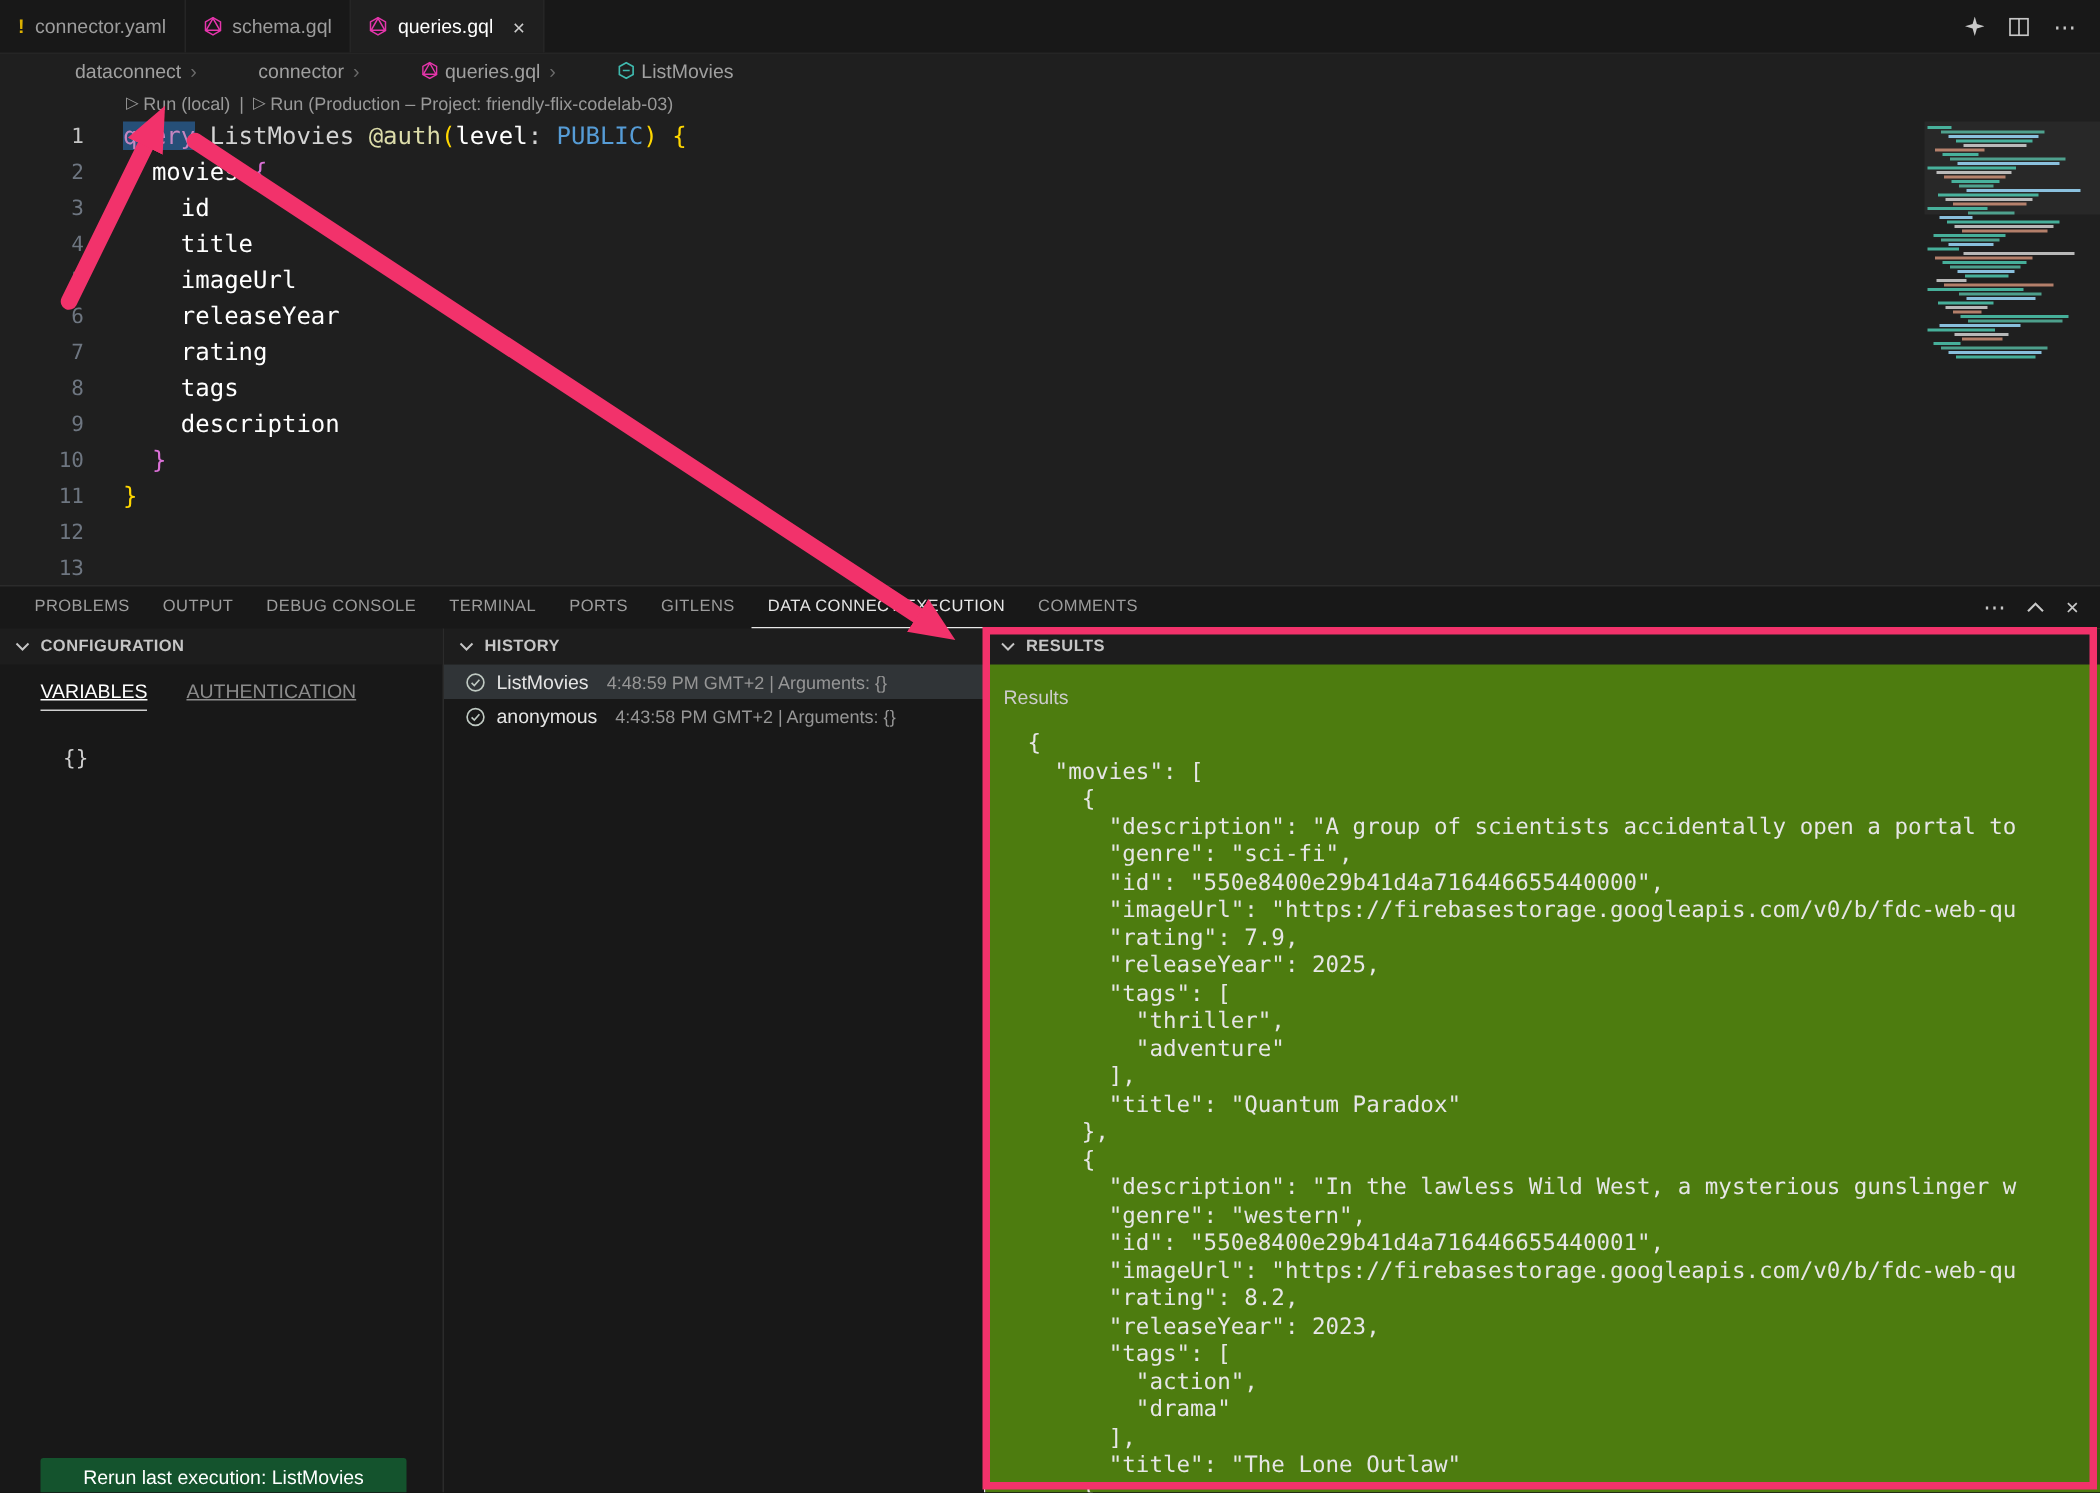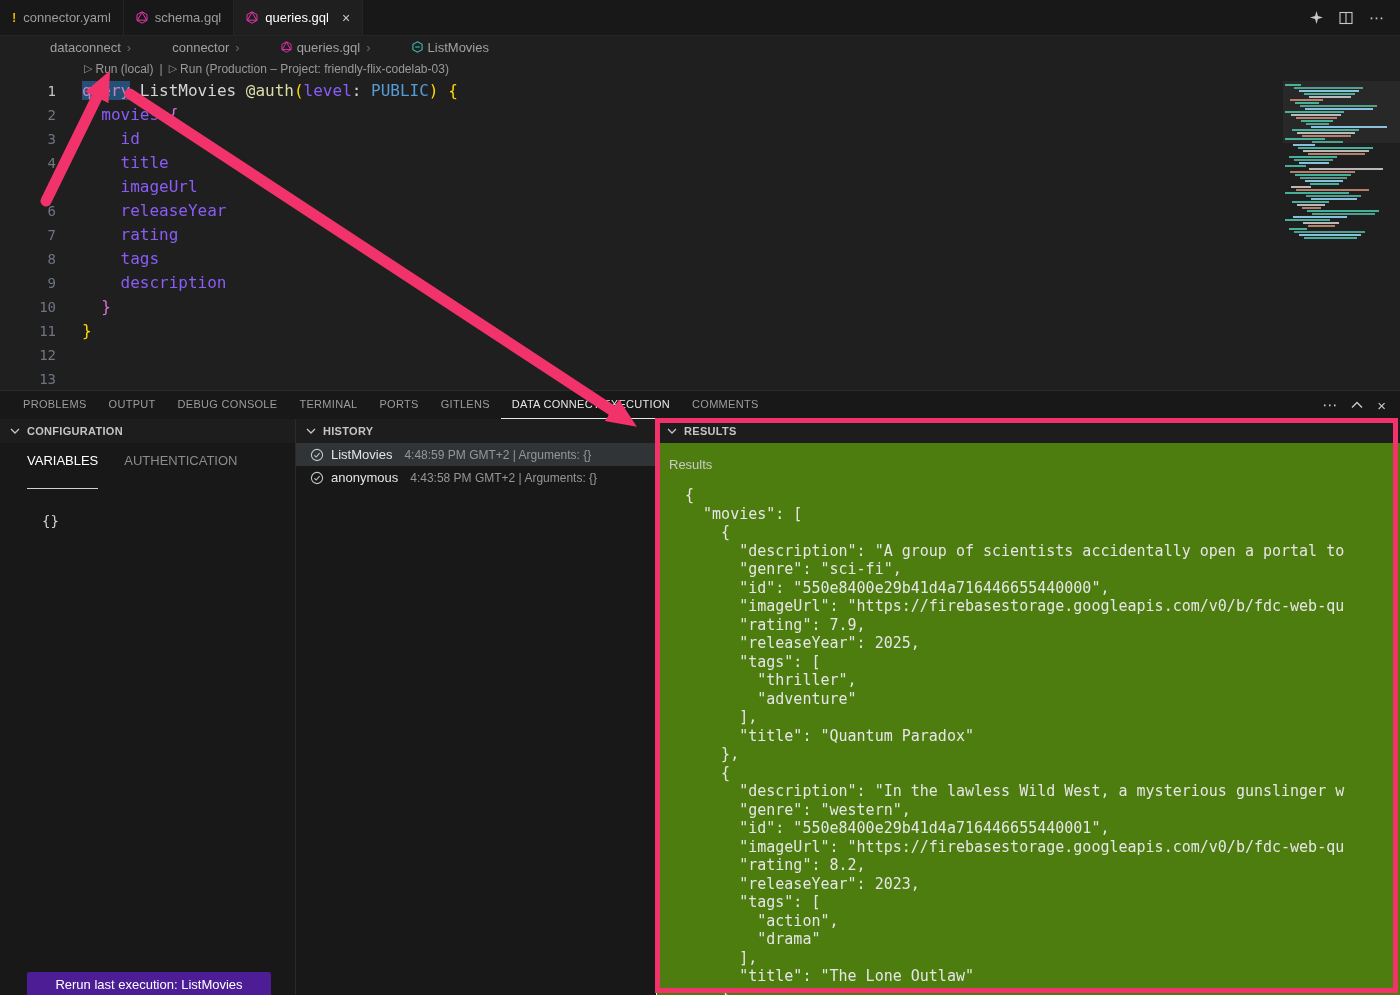--- a/index.html
+++ b/index.html
@@ -30,45 +30,45 @@
   .codelens .lens-link{display:flex;align-items:center;gap:3px;cursor:pointer;}
   .play{font-size:11px;}
 
   
   .editor-body{position:relative;display:flex;height:312px;font-family:"DejaVu Sans Mono",monospace;}
   .gutter{width:56px;flex:none;}
   .ln-num{height:24px;line-height:24px;text-align:right;font-size:14px;color:#6e7681;}
   .ln-num.cur{color:#c6c6c6;}
   .code-area{flex:1;overflow:hidden;}
   .code-line{height:24px;line-height:24px;padding-left:26px;white-space:pre;font-size:16px;}
-  .tk-kw{color:#C586C0}.tk-nm{color:#D4D4D4}.tk-dc{color:#DCDCAA}.tk-at{color:#8b5cf6}
+  .tk-kw{color:#C586C0}.tk-nm{color:#D4D4D4}.tk-dc{color:#DCDCAA}.tk-at{color:#ffffff}
   .tk-ct{color:#569CD6}.tk-b1{color:#FFD700}.tk-b2{color:#DA70D6}.tk-pl{color:#D4D4D4}
   .tk-selbg{background:#264F78;}
 
   .minimap{position:absolute;top:2px;right:0;width:117px;height:240px;}
   .minimap-viewport{position:absolute;top:0;left:0;right:0;height:62px;background:rgba(255,255,255,.045);}
 
   
   .panel{position:absolute;left:0;right:0;top:390px;bottom:0;background:#181818;border-top:1px solid #2b2b2b;}
   .panel-tabbar{height:28px;display:flex;align-items:center;padding-left:12px;gap:28px;}
   .panel-tab{padding:0 11px;height:27px;line-height:27px;font-size:11px;letter-spacing:.3px;
              color:#9d9d9d;cursor:pointer;white-space:nowrap;}
   .panel-tab.active{color:#e7e7e7;border-bottom:1px solid #e7e7e7;}
   .panel-actions{margin-left:auto;display:flex;align-items:center;gap:14px;padding-right:14px;color:#c8c8c8;}
   .panel-body{display:flex;height:577px;}
 
   .section-header{height:24px;display:flex;align-items:center;gap:7px;padding-left:10px;
                   font-size:11px;font-weight:bold;letter-spacing:.3px;color:#c5c5c5;background:#1d1d1d;}
 
   .col-config{width:295px;flex:none;border-right:1px solid #2b2b2b;position:relative;}
   .cfg-tabs{display:flex;gap:26px;padding-left:27px;margin-top:10px;}
-  .cfg-tab{font-size:13px;color:#8b8b8b;padding-bottom:20px;cursor:pointer;}
+  .cfg-tab{font-size:13px;color:#8b8b8b;padding-bottom:5px;cursor:pointer;text-decoration:underline;}
   .cfg-tab.active{color:#ffffff;border-bottom:1px solid #d0d0d0;}
   .vars-value{margin:24px 0 0 42px;font-family:"DejaVu Sans Mono",monospace;font-size:14px;color:#cfcfcf;}
-  .rerun-btn{position:absolute;left:27px;right:24px;bottom:0;height:24px;background:#4c1d95;
+  .rerun-btn{position:absolute;left:27px;right:24px;bottom:0;height:24px;background:#14532d;
              border-radius:2px 2px 0 0;color:#ffffff;font-size:13px;display:flex;align-items:center;
              justify-content:center;cursor:pointer;text-align:right;}
 
   .col-history{width:360px;flex:none;border-right:1px solid #e5e5e5;}
   .hist-item{height:23px;display:flex;align-items:center;gap:7px;padding-left:14px;cursor:pointer;}
   .hist-item.selected{background:#303437;}
   .hist-name{font-size:13px;color:#e4e4e4;}
   .hist-meta{font-size:12px;color:#969696;margin-left:5px;white-space:nowrap;}
 
   .col-results{flex:1;position:relative;overflow:hidden;background:#4d7c0f;}

